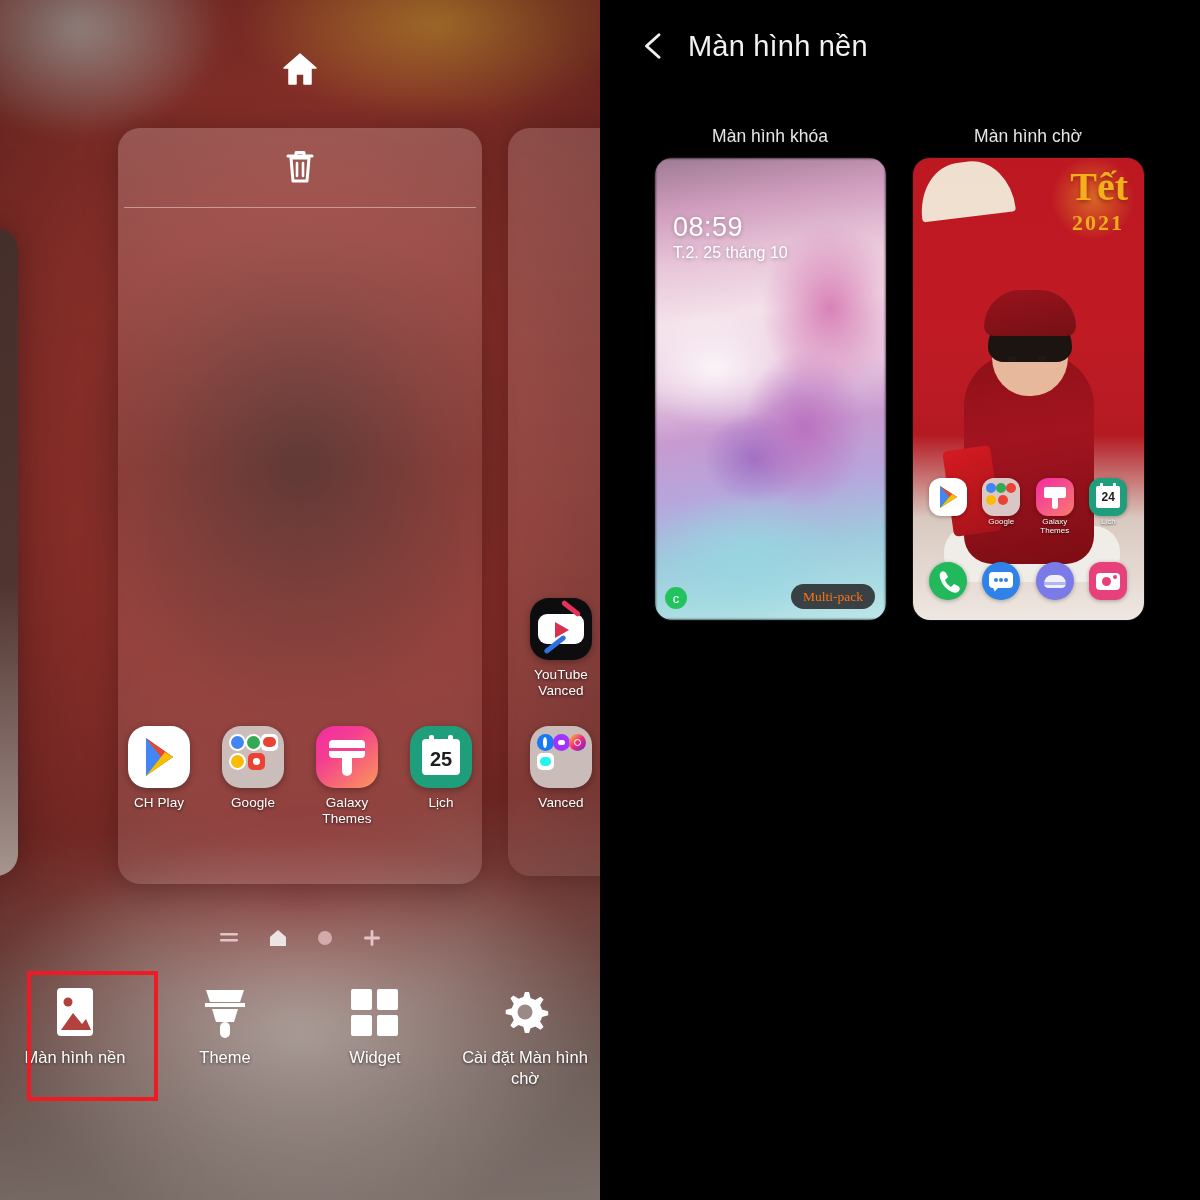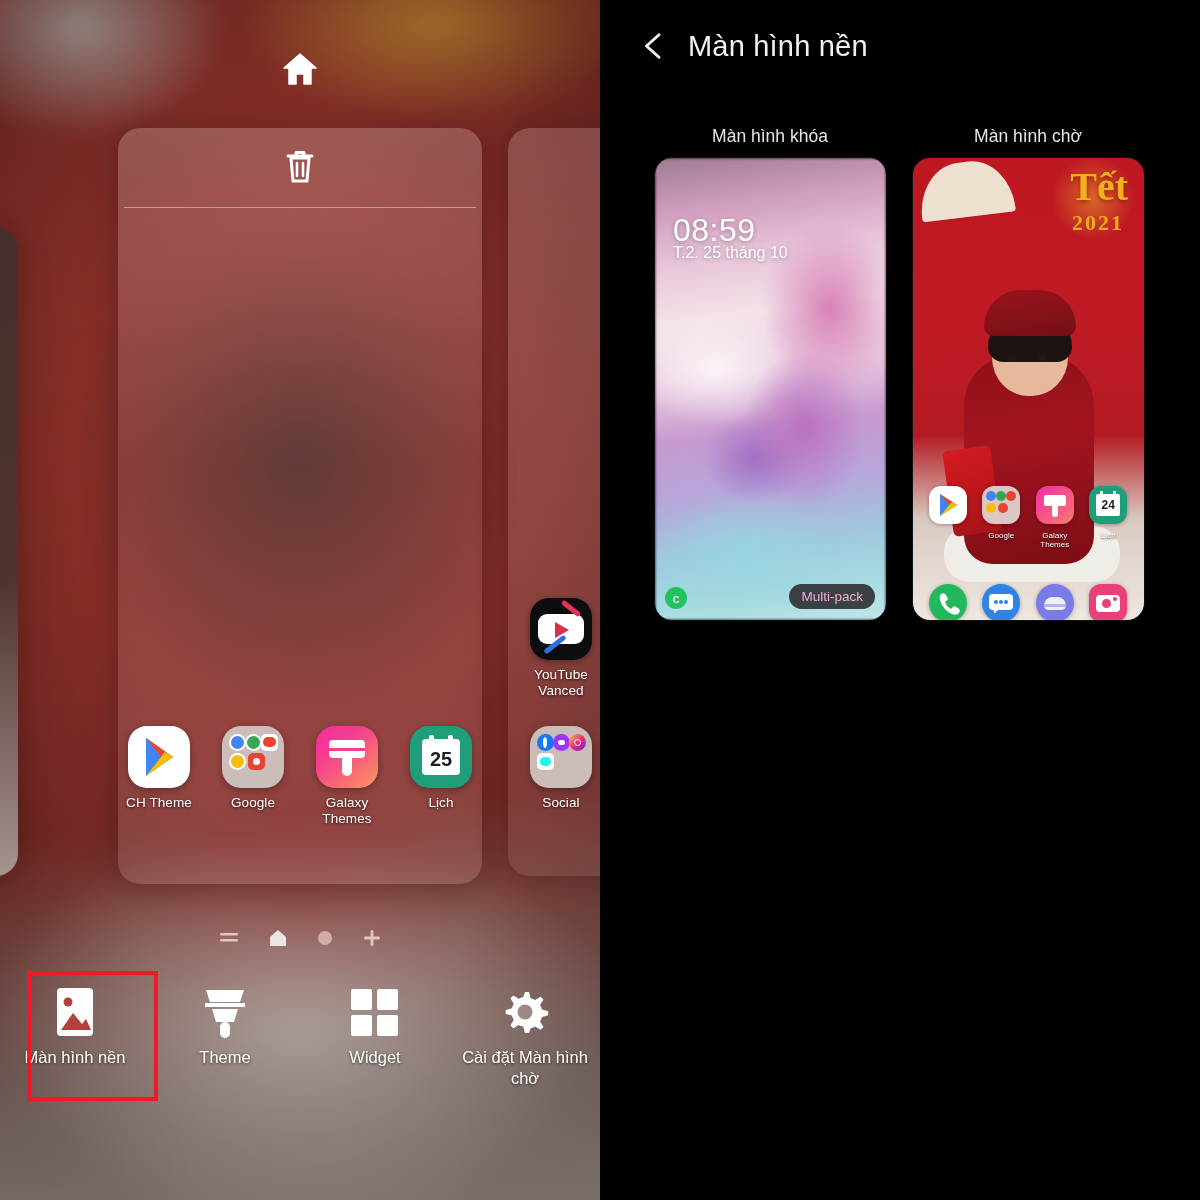--- a/index.html
+++ b/index.html
@@ -92,26 +92,26 @@
   
   .lock-art { position:absolute; inset:0;
     background:
       radial-gradient(ellipse 95px 120px at 175px 150px, rgba(214,124,180,0.95), rgba(214,124,180,0) 72%),
       radial-gradient(ellipse 85px 110px at 150px 270px, rgba(185,110,190,0.9), rgba(185,110,190,0) 72%),
       radial-gradient(ellipse 70px 60px at 100px 300px, rgba(150,95,190,0.75), rgba(150,95,190,0) 75%),
       radial-gradient(ellipse 120px 80px at 60px 210px, rgba(252,248,250,0.9), rgba(252,248,250,0) 72%),
       radial-gradient(ellipse 130px 90px at 90px 400px, rgba(150,215,225,0.85), rgba(150,215,225,0) 74%),
       linear-gradient(172deg,#9e7b93 0%,#cf9cbd 11%,#e7c4d8 22%,#f4e2ea 34%,#e9c9e0 46%,#c79ad0 58%,#b6a6dc 70%,#9fc9dd 82%,#a8dbe2 92%,#bfe6e8 100%);
     filter:blur(1.4px); }
-  .lock-time { position:absolute; left:18px; top:54px; font-size:32px; color:#fff; font-weight:400;
+  .lock-time { position:absolute; left:18px; top:54px; font-size:27px; color:#fff; font-weight:400;
     text-shadow:0 1px 4px rgba(0,0,0,0.3); letter-spacing:.5px; }
   .lock-date { position:absolute; left:18px; top:86px; font-size:16px; color:#ffffff;
     text-shadow:0 1px 4px rgba(0,0,0,0.3); }
   .lock-badge { position:absolute; right:11px; bottom:11px; height:25px; padding:0 12px; border-radius:13px;
-    background:rgba(38,38,42,0.86); color:#f9a8d4; font-size:13.5px; display:flex; align-items:center; }
+    background:rgba(38,38,42,0.86); color:#f97316; font-size:13.5px; display:flex; align-items:center;font-family:Liberation Serif, serif; }
   .lock-badge::after { content:""; position:absolute; right:-1px; top:-1px; width:27px; height:27px;
     border-radius:50%; background:#c0243c; z-index:-1; }
   .lock-corner { position:absolute; left:10px; bottom:11px; width:22px; height:22px; border-radius:50%;
     background:#22c35e; color:#fff; font-size:13px; display:flex; align-items:center; justify-content:center; }
 
   
   .home-art { position:absolute; inset:0; background:#c5192a;
     background:
       radial-gradient(ellipse 60px 60px at 180px 40px, rgba(240,170,40,0.55), rgba(240,170,40,0) 70%),
       linear-gradient(180deg,#bd1722 0%,#c01b25 38%,#b41a22 60%,#d8c9c0 78%,#efe7e1 100%); }
@@ -133,21 +133,21 @@
     background:linear-gradient(170deg,#9a131c,#751016); }
   .child-eye { position:absolute; width:9px; height:6px; border-radius:50%; background:#221914; top:80px; }
   .child-pack { position:absolute; left:-4px; top:172px; width:48px; height:86px; border-radius:5px;
     background:linear-gradient(160deg,#d51a21,#a5131a); transform:rotate(-8deg); }
   .child-white { position:absolute; left:-8px; top:250px; width:176px; height:56px; border-radius:26px;
     background:#f0ece7; }
 
   .prev-apps { position:absolute; left:0; top:320px; width:230px; }
   .prev-row { display:flex; justify-content:space-around; padding:0 8px; }
   .pa { width:42px; text-align:center; }
-  .pa-ic { width:38px; height:38px; border-radius:12px; margin:8px auto; position:relative; overflow:hidden;
+  .pa-ic { width:38px; height:38px; border-radius:12px; margin:0 auto; position:relative; overflow:hidden;
     box-shadow:0 1px 4px rgba(0,0,0,0.3); }
   .pa-lb { font-size:8px; color:#fff; margin-top:2px; line-height:1.1; text-shadow:0 1px 2px rgba(0,0,0,0.8); }
 
   .divider-vert { position:absolute; left:600px; top:0; width:2px; height:1200px; background:#000; z-index:5; }
 </style>
 </head>
 <body>
 
 <div id="root">
 
@@ -189,21 +189,21 @@
 
       <div class="dock-app" style="left:112px;">
         <div class="dock-icon ic-play">
           <svg viewBox="0 0 62 62" width="62" height="62">
             <path d="M18 12 L45 31 L18 50 Z" fill="#34a853"></path>
             <path d="M18 12 L33 31 L18 50 Z" fill="#4285f4"></path>
             <path d="M18 12 L45 31 L37 36 Z" fill="#ea4335"></path>
             <path d="M18 50 L45 31 L37 26 Z" fill="#fbbc05"></path>
           </svg>
         </div>
-        <div class="dock-label">CH Theme</div>
+        <div class="dock-label">CH Play</div>
       </div>
 
       <div class="dock-app" style="left:206px;">
         <div class="dock-icon ic-folder">
           <div class="mini" style="left:7px;top:8px;width:17px;height:17px;background:#fff;"></div>
           <div class="mini" style="left:9px;top:10px;width:13px;height:13px;background:#4285f4;"></div>
           <div class="mini" style="left:23px;top:8px;width:17px;height:17px;background:#fff;"></div>
           <div class="mini" style="left:25px;top:10px;width:13px;height:13px;background:#34a853;"></div>
           <div class="mini sq" style="left:39px;top:8px;width:17px;height:17px;background:#fff;"></div>
           <div class="mini sq" style="left:41px;top:11px;width:13px;height:10px;background:#ea4335;"></div>
@@ -238,21 +238,21 @@
         <div class="dock-icon ic-social">
           <div class="mini" style="left:7px;top:8px;width:17px;height:17px;background:#1877f2;"></div>
           <div class="mini" style="left:13px;top:11px;width:4px;height:11px;background:#fff;"></div>
           <div class="mini" style="left:23px;top:8px;width:17px;height:17px;background:#a033ff;"></div>
           <div class="mini" style="left:28px;top:14px;width:7px;height:5px;border-radius:3px;background:#fff;"></div>
           <div class="mini" style="left:39px;top:8px;width:17px;height:17px;background:linear-gradient(135deg,#f9ce34,#ee2a7b,#6228d7);"></div>
           <div class="mini" style="left:44px;top:13px;width:7px;height:7px;border:1.6px solid #fff;background:transparent;"></div>
           <div class="mini sq" style="left:7px;top:27px;width:17px;height:17px;background:#fff;"></div>
           <div class="mini sq" style="left:10px;top:31px;width:11px;height:9px;background:#25f4ee;"></div>
         </div>
-        <div class="dock-label">Social</div>
+        <div class="dock-label">Vanced</div>
       </div>
     </div>
 
     <div class="page-dots">
       <span class="pd">
         <svg viewBox="0 0 20 14" width="20" height="14">
             <rect x="1" y="2" width="18" height="2.6" rx="1.3" fill="#f3d9d9"></rect>
             <rect x="1" y="8" width="18" height="2.6" rx="1.3" fill="#f3d9d9"></rect>
           </svg>
       </span>

